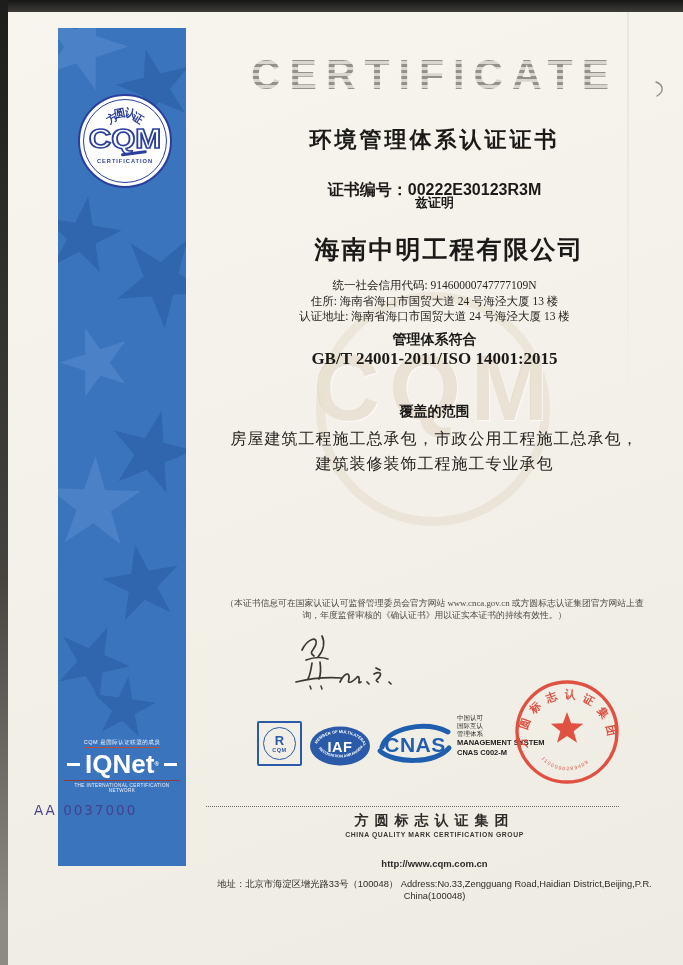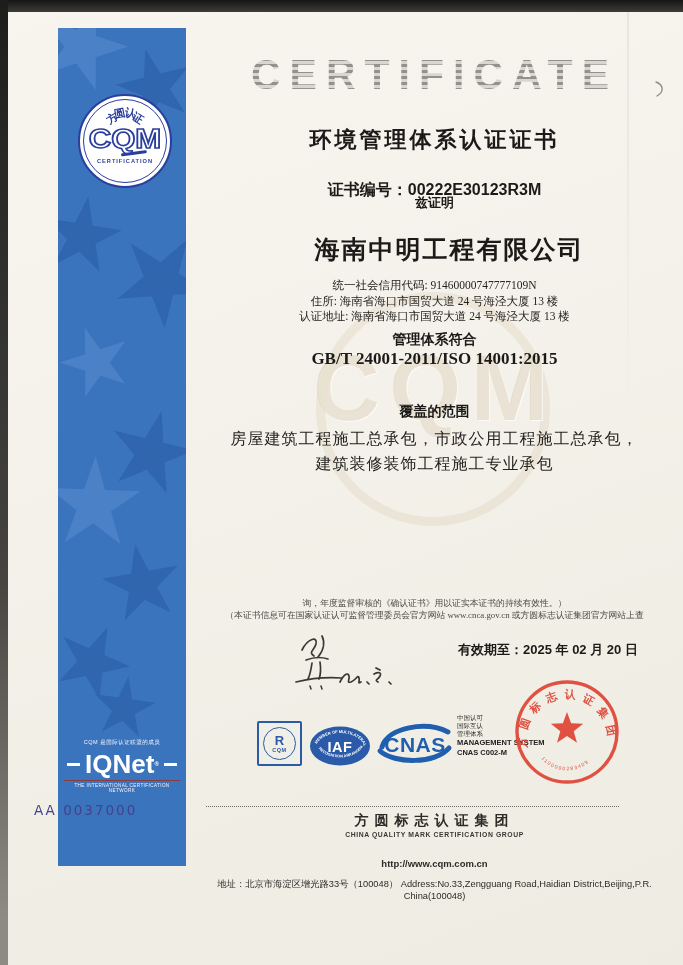--- a/index.html
+++ b/index.html
@@ -177,22 +177,22 @@
     <div class="c company">海南中明工程有限公司</div>
     <div class="c credit kai">统一社会信用代码: 91460000747777109N</div>
     <div class="c addr kai">住所: 海南省海口市国贸大道 24 号海泾大厦 13 楼</div>
     <div class="c audit-addr kai">认证地址: 海南省海口市国贸大道 24 号海泾大厦 13 楼</div>
     <div class="c conform">管理体系符合</div>
     <div class="c standard">GB/T 24001-2011/ISO 14001:2015</div>
     <div class="c scope-label">覆盖的范围</div>
     <div class="c scope1 kai">房屋建筑工程施工总承包，市政公用工程施工总承包，</div>
     <div class="c scope2 kai">建筑装修装饰工程施工专业承包</div>
     <div class="c fineprint kai">
+      <div>（本证书信息可在国家认证认可监督管理委员会官方网站 www.cnca.gov.cn 或方圆标志认证集团官方网站上查</div>
       <div>询，年度监督审核的《确认证书》用以证实本证书的持续有效性。）</div>
-      <div>（本证书信息可在国家认证认可监督管理委员会官方网站 www.cnca.gov.cn 或方圆标志认证集团官方网站上查</div>
     </div>
     <div class="c group-cn">方圆标志认证集团</div>
     <div class="c group-en">CHINA QUALITY MARK CERTIFICATION GROUP</div>
     <div class="c footer-address">地址：北京市海淀区增光路33号（100048）  Address:No.33,Zengguang Road,Haidian District,Beijing,P.R. China(100048)</div>
     <div class="c footer-url">http://www.cqm.com.cn</div>
   </div>
 
   <svg class="signature" width="115" height="72" viewBox="0 0 115 72">
     <g fill="none" stroke="#3a3833" stroke-width="1.7" stroke-linecap="round">
       <path d="M14 20 C20 8, 30 6, 28 14 C26 21, 20 22, 26 26"></path>
@@ -203,21 +203,20 @@
       <path d="M8 52 C24 48, 40 47, 54 48"></path>
       <path d="M22 56 l1 3 M33 56 l1 3" stroke-width="1.5"></path>
       <path d="M52 52 C56 44, 60 42, 61 46 C62 50, 58 53, 63 52 C68 50, 70 44, 71 48 C72 52, 69 54, 73 52"></path>
       <path d="M79 52 l2 2"></path>
       <path d="M86 44 C90 42, 94 42, 92 46 C90 50, 86 50, 90 52 M88 38 l4 2"></path>
       <path d="M101 52 l2 2"></path>
     </g>
   </svg>
 
   <div class="dates">
-    <div><span>有效期至：</span><span>2025 年 02 月 20 日</span></div>
   </div>
 
   <div class="rcqm">
     <div class="rcqm-circle">
       <div class="rcqm-r">R</div>
       <div class="rcqm-sub">CQM</div>
     </div>
   </div>
 
   <svg class="iaf-logo" width="64" height="42" viewBox="0 0 64 42">

